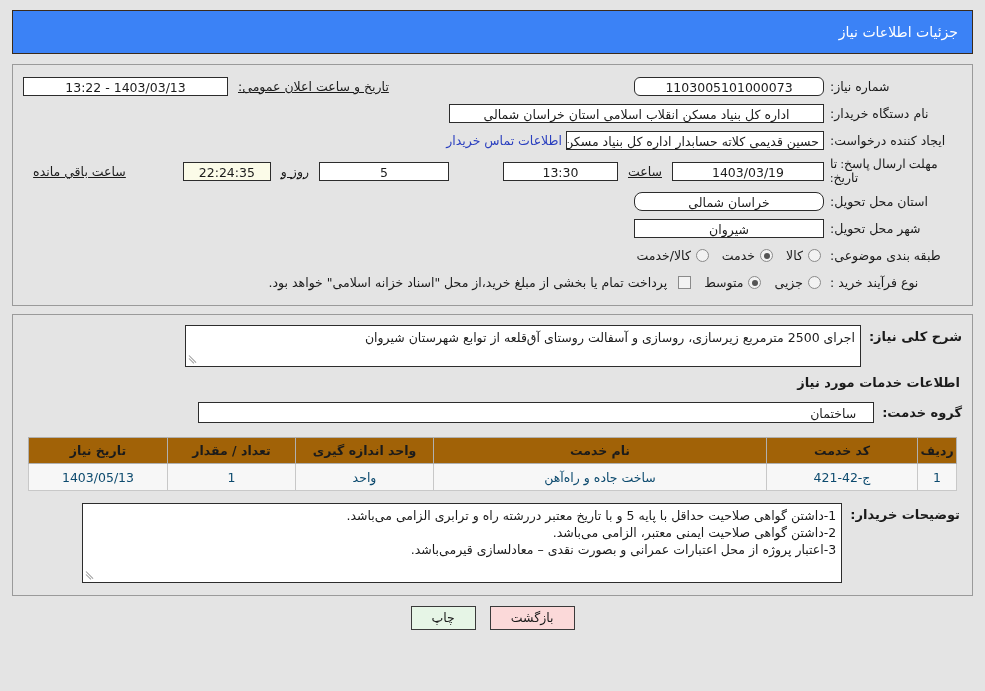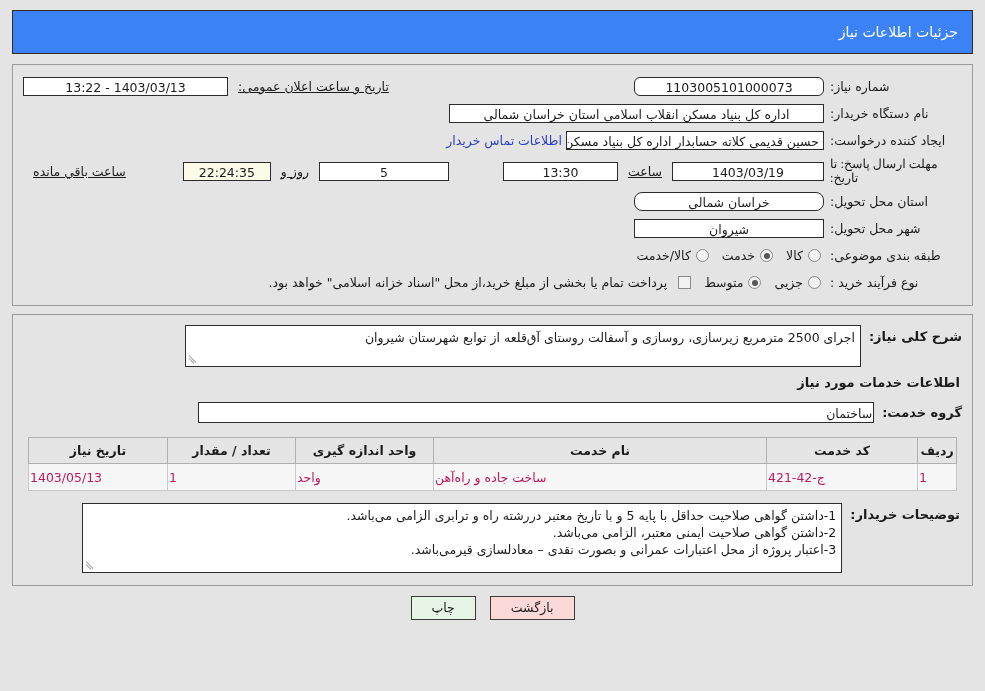--- a/index.html
+++ b/index.html
@@ -229,21 +229,21 @@
     box-sizing: border-box;
     font-size: 12.5px;
     padding: 3px 5px;
     position: relative;
     line-height: 17px;
     color: #1b1b1b;
     flex: 0 0 auto;
     overflow: hidden;
   }
   .ta-desc { width: 676px; height: 42px; }
-  .ta-notes { width: 760px; height: 70px; text-align: right; }
+  .ta-notes { width: 760px; height: 80px; text-align: right; }
   .resize-grip {
     position: absolute;
     left: 2px;
     bottom: 1px;
     width: 11px;
     height: 11px;
     pointer-events: none;
   }
   .resize-grip i {
     position: absolute;
@@ -276,49 +276,49 @@
     flex: 0 0 auto;
   }
   .group-fld {
     width: 676px;
     height: 21px;
     line-height: 21px;
     background: #ffffff;
     border: 1px solid #2c2c2c;
     box-sizing: border-box;
     font-size: 12.5px;
-    padding: 0 1px;
+    padding: 0 17px;
     text-align: right;
     flex: 0 0 auto;
   }
 
   
   table.svc {
     width: 910px;
     border-collapse: collapse;
     margin: 0 auto 12px auto;
     background: #ffffff;
     font-size: 12.5px;
     table-layout: fixed;
   }
   table.svc th {
-    background: #e5e5e5;
+    background: #a16207;
     border: 1px solid #b0b0b0;
     height: 23px;
     font-weight: bold;
     color: #1b1b1b;
     text-align: center;
     font-size: 12.5px;
   }
   table.svc td {
     background: #f7f7f7;
     border: 1px solid #c8c8c8;
     height: 24px;
-    text-align: left;
-    color: #be185d;
+    text-align: center;
+    color: #0c4a6e;
   }
   .col-radif { width: 36px; }
   .col-code  { width: 148px; }
   .col-name  { width: 330px; }
   .col-unit  { width: 135px; }
   .col-qty   { width: 125px; }
   .col-date  { width: 136px; }
 
   .notes-row {
     display: flex;

